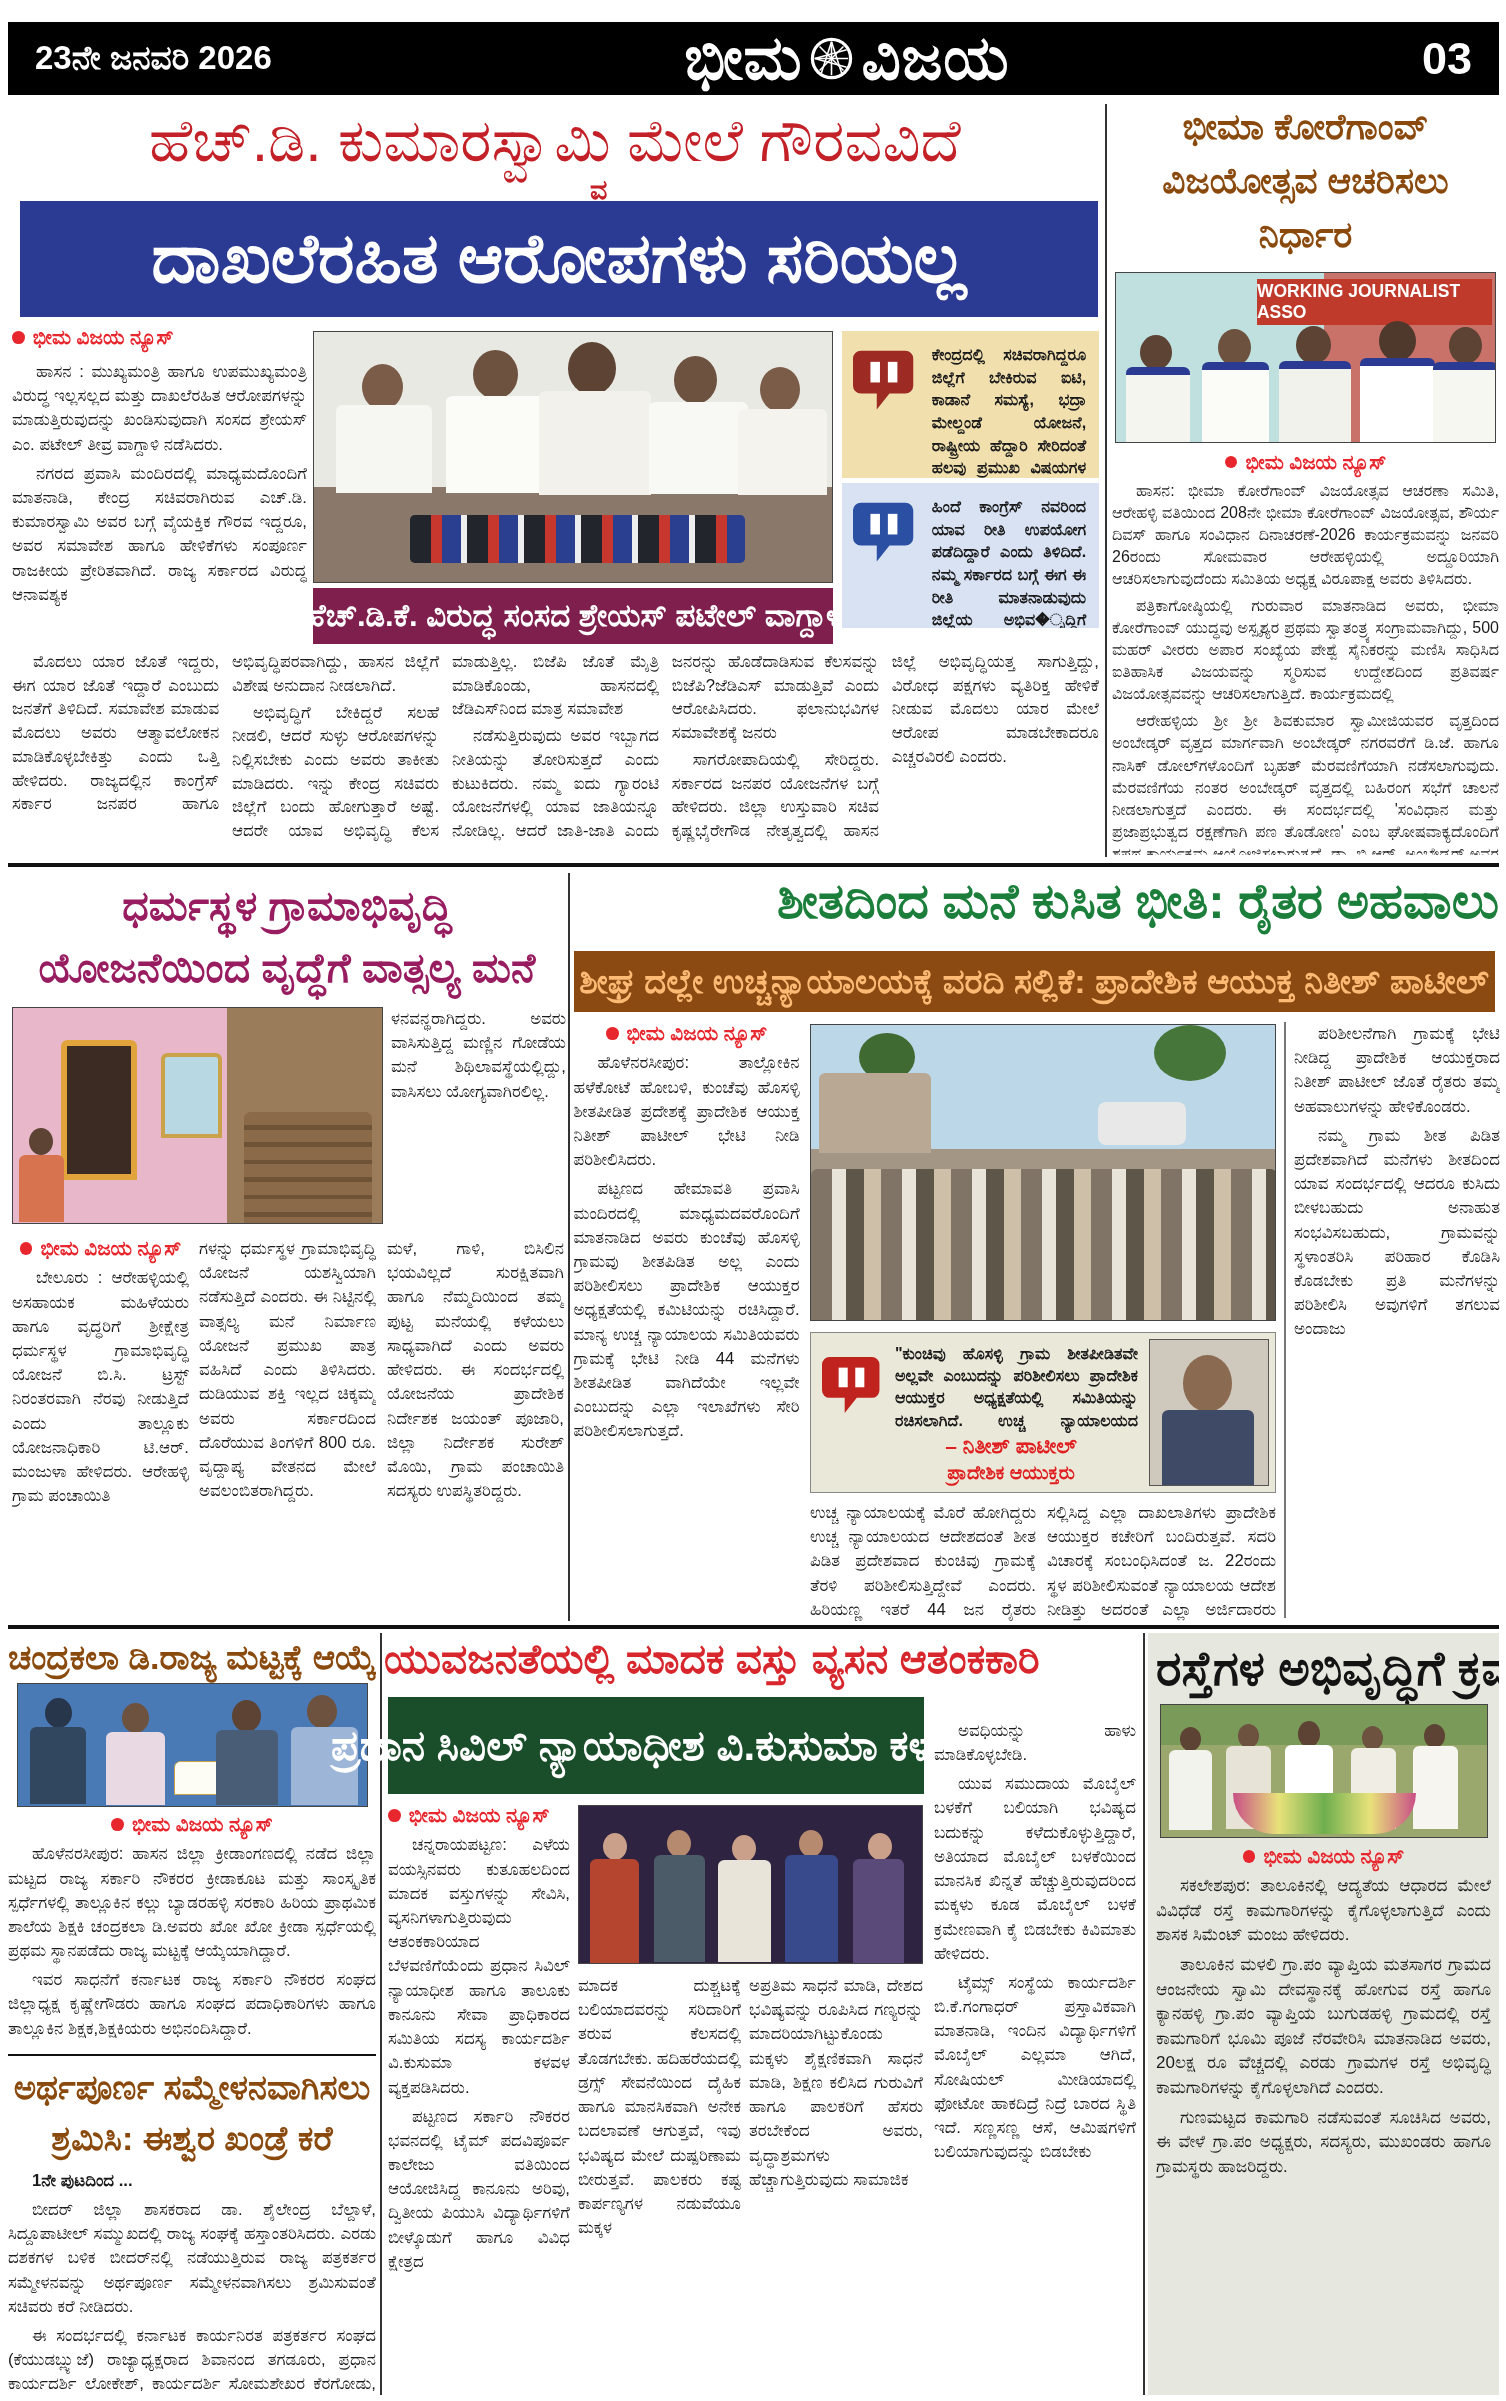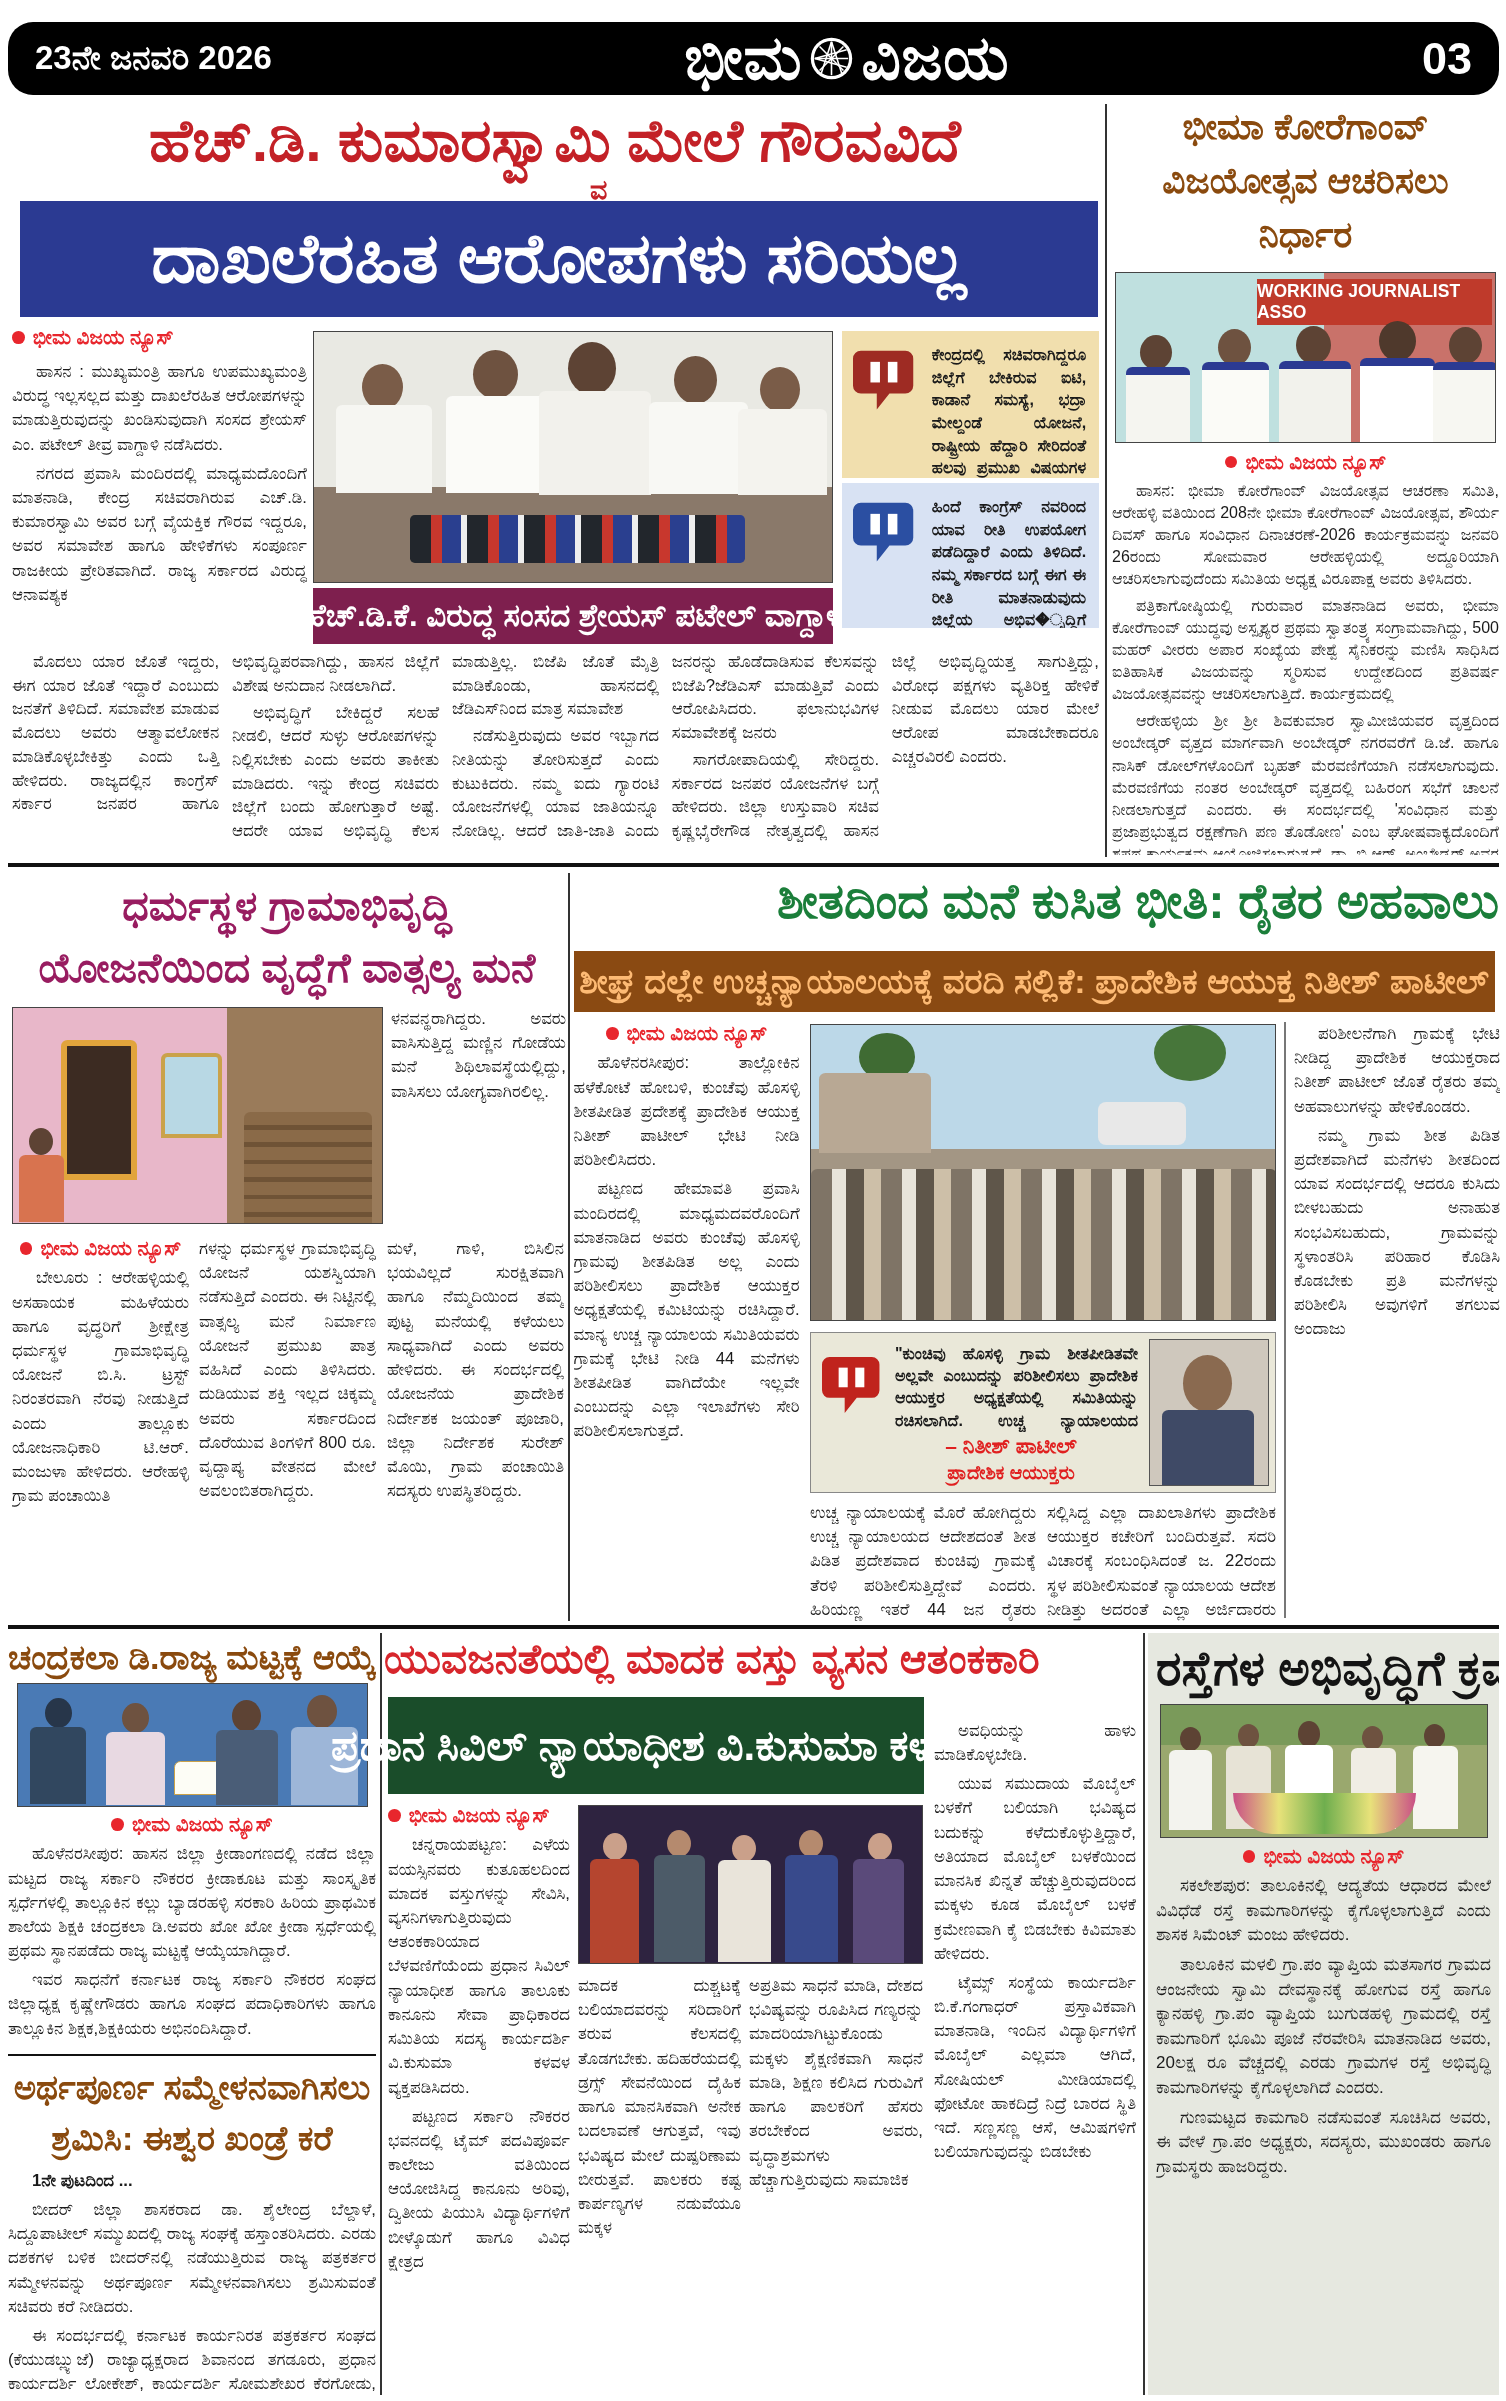--- a/index.html
+++ b/index.html
@@ -1,27 +1,27 @@
 <!DOCTYPE html>
 <html style="font-size:12.8px"><head>
 <meta charset="utf-8">
 <style>
   html,body{margin:0;padding:0;}
   body{width:1507px;height:2401px;position:relative;background:#fff;
        font-family:"Liberation Sans","DejaVu Sans",sans-serif;color:#1a1a1a;overflow:hidden;}
   .abs{position:absolute;}
   
   .header-bar{top:22px;left:8px;width:1491px;height:73px;background:#000;color:#fff;
-              display:flex;align-items:center;justify-content:space-between;padding:0 27px;box-sizing:border-box;border-radius:25px;}
+              display:flex;align-items:center;justify-content:space-between;padding:0 27px;box-sizing:border-box;}
   .header-date{font-size:33px;font-weight:bold;}
   .masthead{display:flex;align-items:center;gap:8px;font-size:61px;font-weight:bold;letter-spacing:0.8px;}
   .page-num{font-size:45px;font-weight:bold;}
   
   .main-kicker{top:100px;left:8px;width:1094px;height:83px;display:flex;align-items:center;justify-content:center;
-               font-size:59px;font-weight:bold;color:#c32127;white-space:nowrap;}
+               font-size:59px;font-weight:normal;color:#c32127;white-space:nowrap;}
   .stray-glyph{top:175px;left:590px;font-size:27px;color:#c32127;font-weight:bold;}
   .blue-banner{top:201px;left:20px;width:1078px;height:116px;background:#2b3a92;color:#fff;
                display:flex;align-items:center;justify-content:center;font-size:69px;font-weight:bold;white-space:nowrap;}
   
   .byline{display:flex;align-items:center;justify-content:center;gap:8px;color:#e8262d;
           font-weight:bold;font-size:20px;}
   .byline .dot{width:12.8px;height:12.8px;border-radius:50%;background:#e8262d;flex:0 0 auto;}
   .bodytext p{margin:0 0 4.8px 0;text-indent:24px;text-align:justify;}
   .bodytext{font-size:16.7px;line-height:1.45;overflow:hidden;}
   .vrule{background:#333;width:1.6px;}

